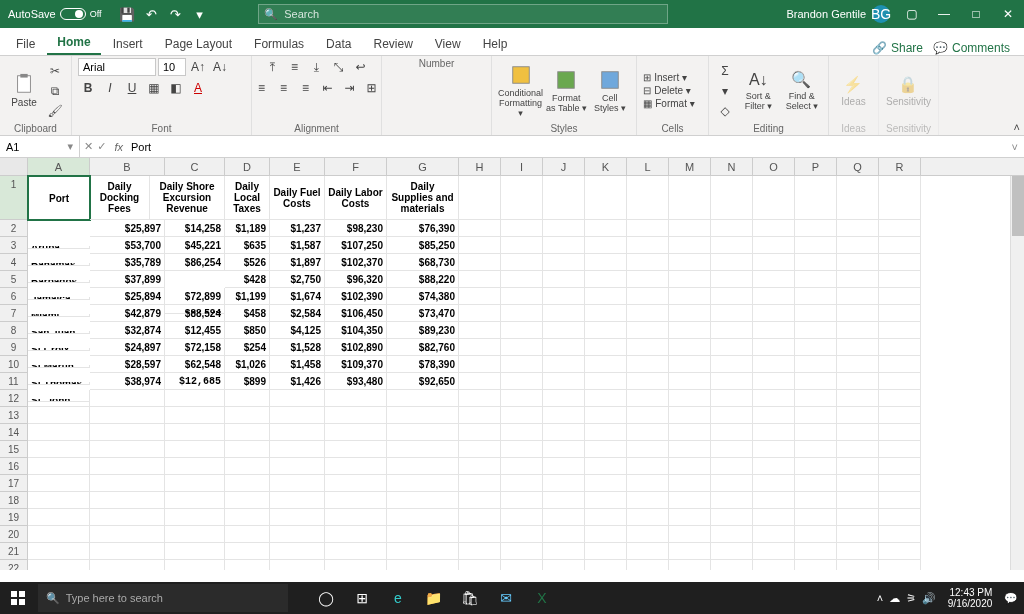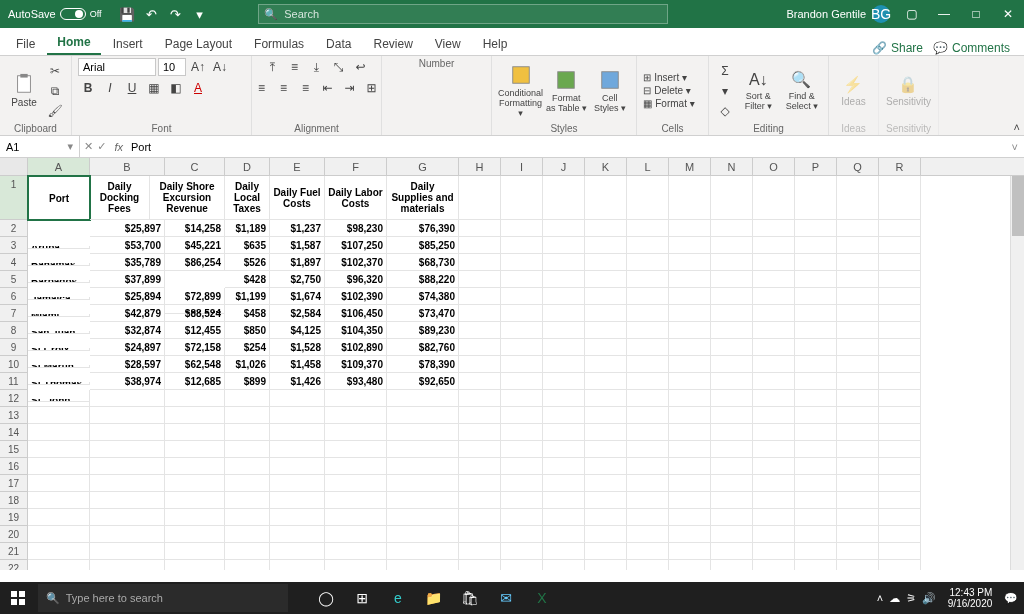--- a/index.html
+++ b/index.html
@@ -524,21 +524,21 @@
           <div class="cell" style="width: 42px;"></div>
           <div class="cell" style="width: 42px;"></div>
           <div class="cell" style="width: 42px;"></div>
           <div class="cell" style="width: 42px;"></div>
           <div class="cell" style="width: 42px;"></div>
           <div class="cell" style="width: 42px;"></div>
         </div>
         <div class="row">
           <div class="cell portname" style="width: 62px;">St. John</div>
           <div class="cell num" style="width: 75px;">$38,974</div>
-          <div class="cell num" style="width: 60px;">$12,685</div>
+          <div class="cell num" style="width: 60px; font-family: Liberation Mono, monospace;">$12,685</div>
           <div class="cell num" style="width: 45px;">$899</div>
           <div class="cell num" style="width: 55px;">$1,426</div>
           <div class="cell num" style="width: 62px;">$93,480</div>
           <div class="cell num" style="width: 72px;">$92,650</div>
           <div class="cell" style="width: 42px;"></div>
           <div class="cell" style="width: 42px;"></div>
           <div class="cell" style="width: 42px;"></div>
           <div class="cell" style="width: 42px;"></div>
           <div class="cell" style="width: 42px;"></div>
           <div class="cell" style="width: 42px;"></div>

